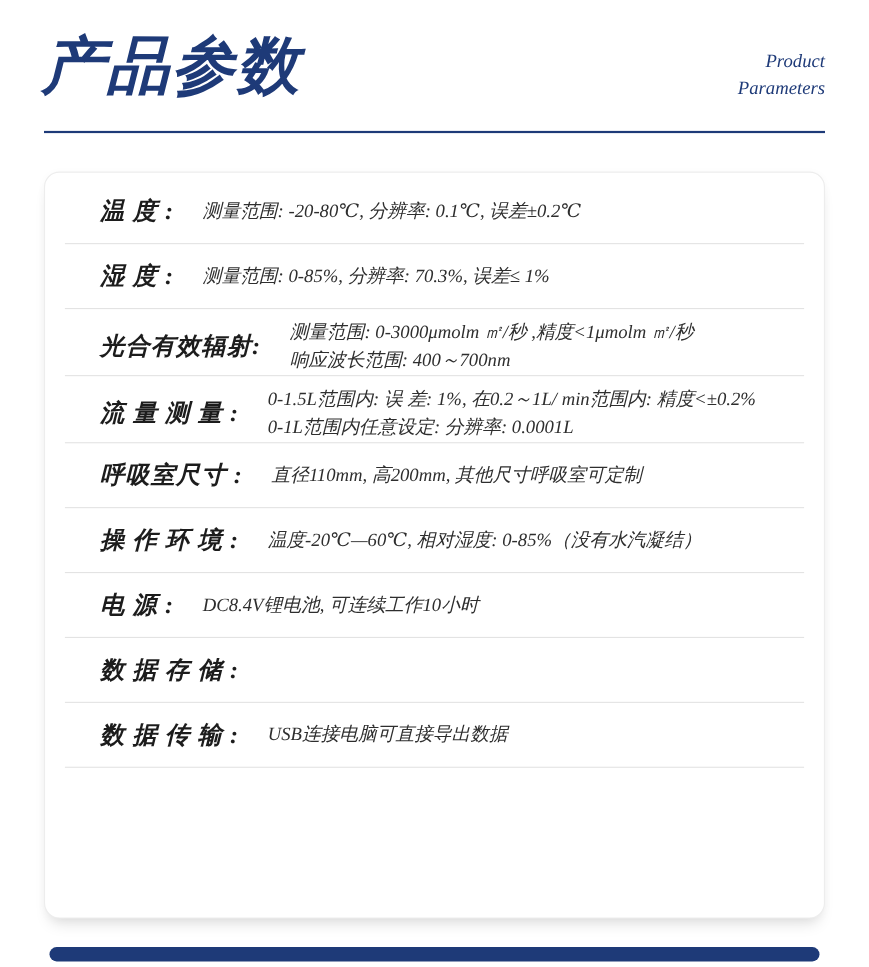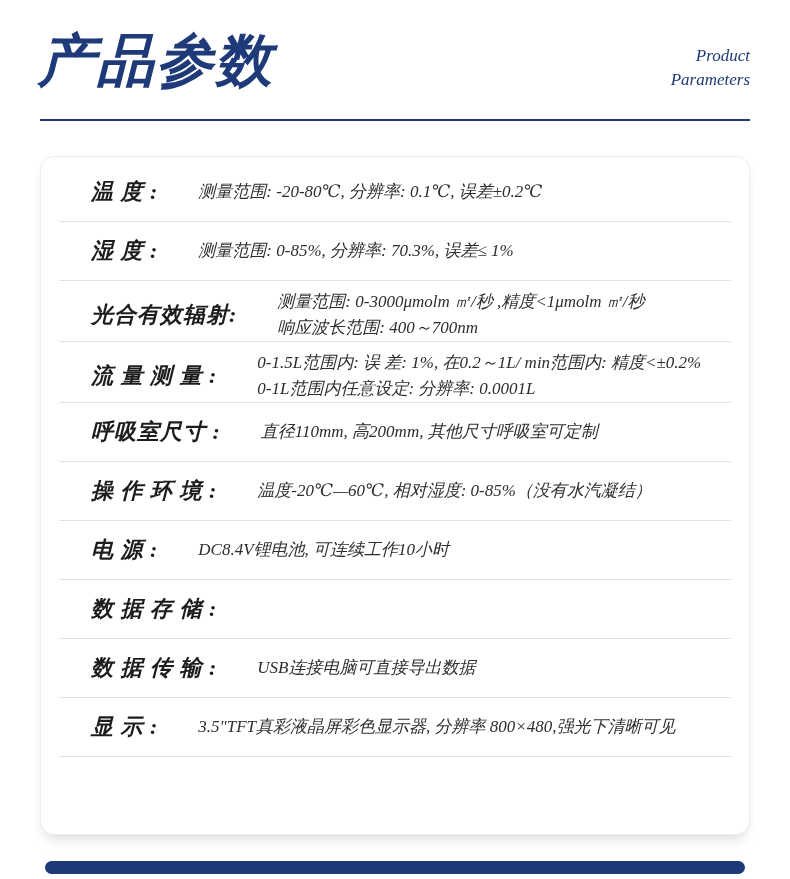--- a/index.html
+++ b/index.html
@@ -30,21 +30,21 @@
     height:679px;
     background:#ffffff;
     border:1px solid #ededed;
     border-radius:14px;
     box-shadow:0 10px 14px -6px rgba(0,0,0,0.13), 0 2px 8px rgba(0,0,0,0.03);
     padding-top:6px;
     overflow:hidden;
   }
   .spec-row {
     display:flex; align-items:center;
-    gap:40px;
+    gap:26px;
     margin:0 18px;
     padding:14px 0 14px 32px;
     border-bottom:1px solid #e3e3e3;
   }
   .spec-row.two-line { padding-top:8px; padding-bottom:0; }
   .spec-label {
     font-size:22px; font-weight:600; color:#1c1c1c;
     letter-spacing:1px; white-space:pre; flex:0 0 auto;
   }
   .spec-value { font-size:17px; color:#2e2e2e; }
@@ -117,24 +117,18 @@
         </div>
         <div class="spec-row">
           <span class="spec-label">数 据 存 储 :</span>
         </div>
         <div class="spec-row">
           <span class="spec-label">数 据 传 输 :</span>
           <div class="spec-value">
             <div class="spec-line">USB连接电脑可直接导出数据</div>
           </div>
         </div>
-        <div class="spec-row">
-          <span class="spec-label">显 示 :</span>
-          <div class="spec-value">
-            <div class="spec-line">3.5"TFT真彩液晶屏彩色显示器, 分辨率 800×480,强光下清晰可见</div>
-          </div>
-        </div>
       </div>
     <div class="card-spacer"></div>
   </div>
 
   <div class="footer-bar"></div>
 </div>
 
 </body></html>

